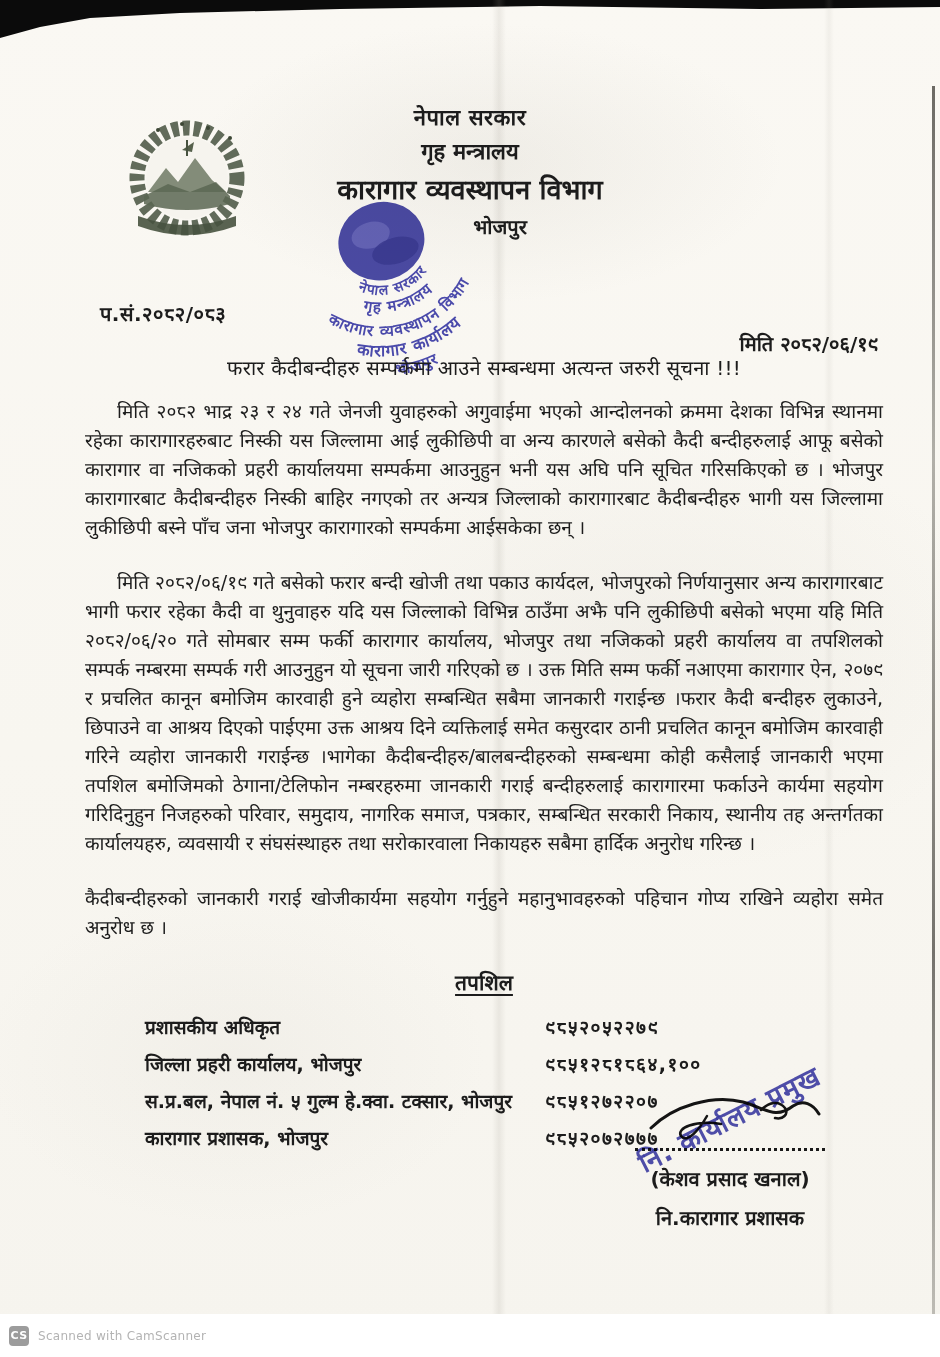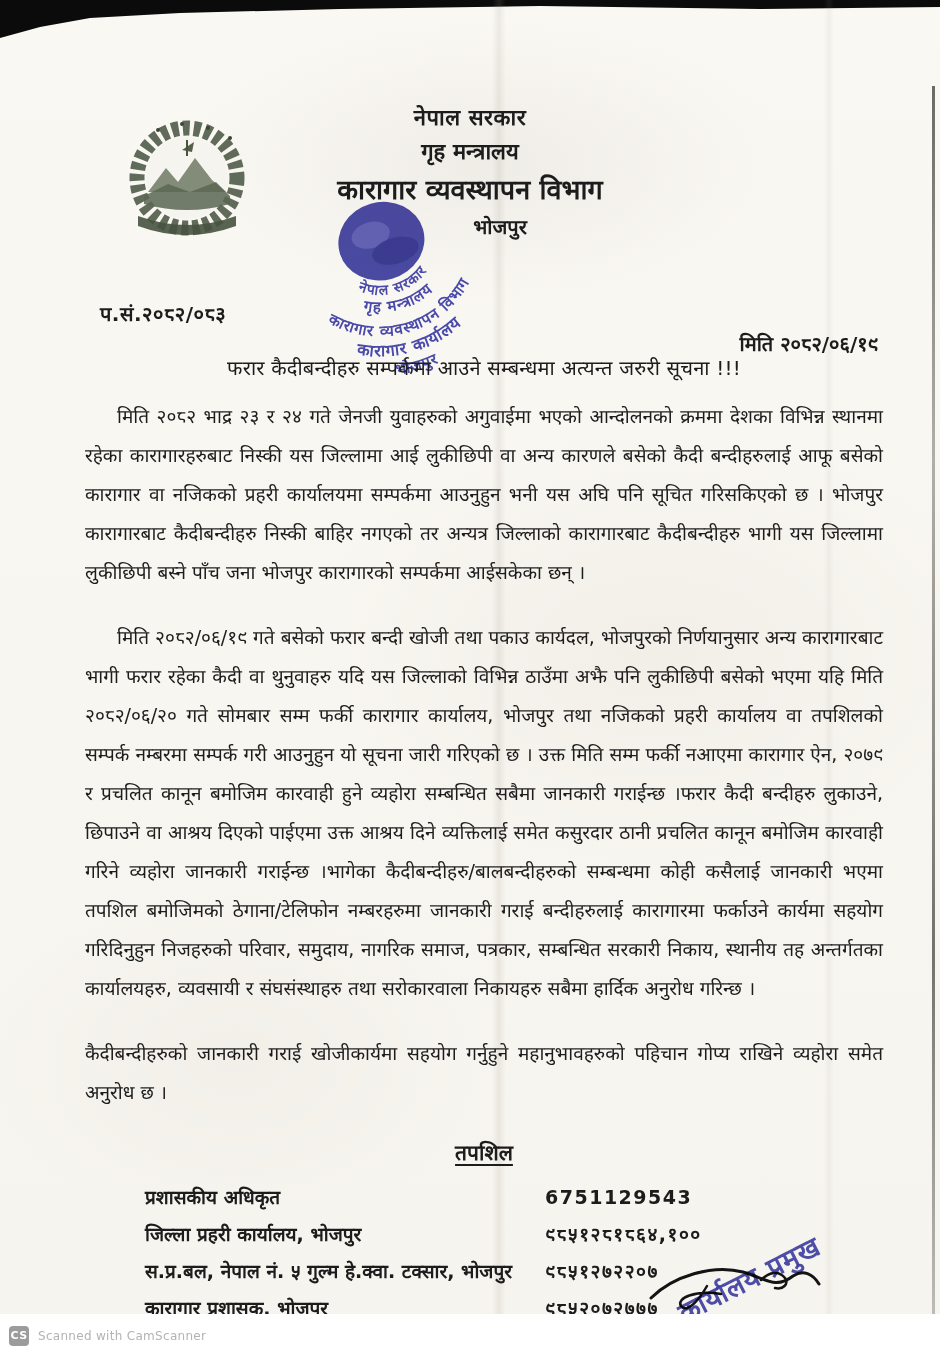--- a/index.html
+++ b/index.html
@@ -51,21 +51,21 @@
   }
   
   .ref-no{position:absolute;top:300px;left:100px;font-size:20px;font-weight:600;letter-spacing:.5px;}
   .letter-date{position:absolute;top:330px;right:62px;font-size:20px;font-weight:600;text-align:right;}
   
   .content{position:absolute;top:354px;left:85px;width:798px;}
   .subject{
     text-align:center;font-size:20px;font-weight:400;margin:0 0 16px 0;letter-spacing:.2px;
   }
   .para{
-    font-size:19px;font-weight:500;line-height:39px;text-align:justify;
+    font-size:19px;font-weight:500;line-height:29px;text-align:justify;
     margin:0 0 26px 0;
   }
   .para.indent{text-indent:32px;}
   .tapasil-heading{
     text-align:center;font-size:21px;font-weight:700;margin:6px 0 18px 0;
     text-decoration:underline;text-underline-offset:4px;
   }
   .contact-table{margin-left:60px;width:700px;}
   .contact-row{display:flex;align-items:baseline;height:37px;}
   .contact-label{width:400px;font-size:19px;font-weight:600;}
@@ -166,21 +166,21 @@
     <div class="subject">फरार कैदीबन्दीहरु सम्पर्कमा आउने सम्बन्धमा अत्यन्त जरुरी सूचना !!!</div>
     <p class="para indent">मिति २०८२ भाद्र २३ र २४ गते जेनजी युवाहरुको अगुवाईमा भएको आन्दोलनको क्रममा देशका विभिन्न स्थानमा रहेका कारागारहरुबाट निस्की यस जिल्लामा आई लुकीछिपी वा अन्य कारणले बसेको कैदी बन्दीहरुलाई आफू बसेको कारागार वा नजिकको प्रहरी कार्यालयमा सम्पर्कमा आउनुहुन भनी यस अघि पनि सूचित गरिसकिएको छ । भोजपुर कारागारबाट कैदीबन्दीहरु निस्की बाहिर नगएको तर अन्यत्र जिल्लाको कारागारबाट कैदीबन्दीहरु भागी यस जिल्लामा लुकीछिपी बस्ने पाँच जना भोजपुर कारागारको सम्पर्कमा आईसकेका छन् ।</p>
     <p class="para indent">मिति २०८२/०६/१९ गते बसेको फरार बन्दी खोजी तथा पकाउ कार्यदल, भोजपुरको निर्णयानुसार अन्य कारागारबाट भागी फरार रहेका कैदी वा थुनुवाहरु यदि यस जिल्लाको विभिन्न ठाउँमा अझै पनि लुकीछिपी बसेको भएमा यहि मिति २०८२/०६/२० गते सोमबार सम्म फर्की कारागार कार्यालय, भोजपुर तथा नजिकको प्रहरी कार्यालय वा तपशिलको सम्पर्क नम्बरमा सम्पर्क गरी आउनुहुन यो सूचना जारी गरिएको छ । उक्त मिति सम्म फर्की नआएमा कारागार ऐन, २०७९ र प्रचलित कानून बमोजिम कारवाही हुने व्यहोरा सम्बन्धित सबैमा जानकारी गराईन्छ ।फरार कैदी बन्दीहरु लुकाउने, छिपाउने वा आश्रय दिएको पाईएमा उक्त आश्रय दिने व्यक्तिलाई समेत कसुरदार ठानी प्रचलित कानून बमोजिम कारवाही गरिने व्यहोरा जानकारी गराईन्छ ।भागेका कैदीबन्दीहरु/बालबन्दीहरुको सम्बन्धमा कोही कसैलाई जानकारी भएमा तपशिल बमोजिमको ठेगाना/टेलिफोन नम्बरहरुमा जानकारी गराई बन्दीहरुलाई कारागारमा फर्काउने कार्यमा सहयोग गरिदिनुहुन निजहरुको परिवार, समुदाय, नागरिक समाज, पत्रकार, सम्बन्धित सरकारी निकाय, स्थानीय तह अन्तर्गतका कार्यालयहरु, व्यवसायी र संघसंस्थाहरु तथा सरोकारवाला निकायहरु सबैमा हार्दिक अनुरोध गरिन्छ ।</p>
     <p class="para">कैदीबन्दीहरुको जानकारी गराई खोजीकार्यमा सहयोग गर्नुहुने महानुभावहरुको पहिचान गोप्य राखिने व्यहोरा समेत अनुरोध छ ।</p>
 
     <div class="tapasil-heading">तपशिल</div>
 
     <div class="contact-table">
       <div class="contact-row">
         <div class="contact-label">प्रशासकीय अधिकृत</div>
-        <div class="contact-phone">6751129543</div>
+        <div class="contact-phone">९८५२०५२२७९</div>
       </div>
       <div class="contact-row">
         <div class="contact-label">जिल्ला प्रहरी कार्यालय, भोजपुर</div>
         <div class="contact-phone">९८५१२८१८६४,१००</div>
       </div>
       <div class="contact-row">
         <div class="contact-label">स.प्र.बल, नेपाल नं. ५ गुल्म हे.क्वा. टक्सार, भोजपुर</div>
         <div class="contact-phone">९८५१२७२२०७</div>
       </div>
       <div class="contact-row">

